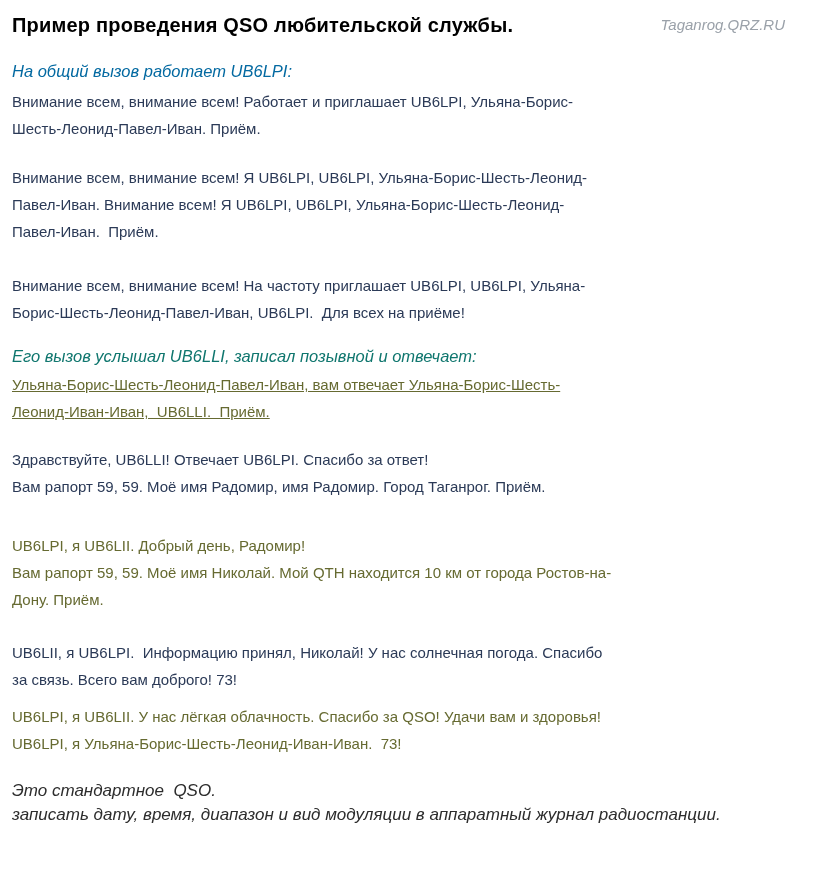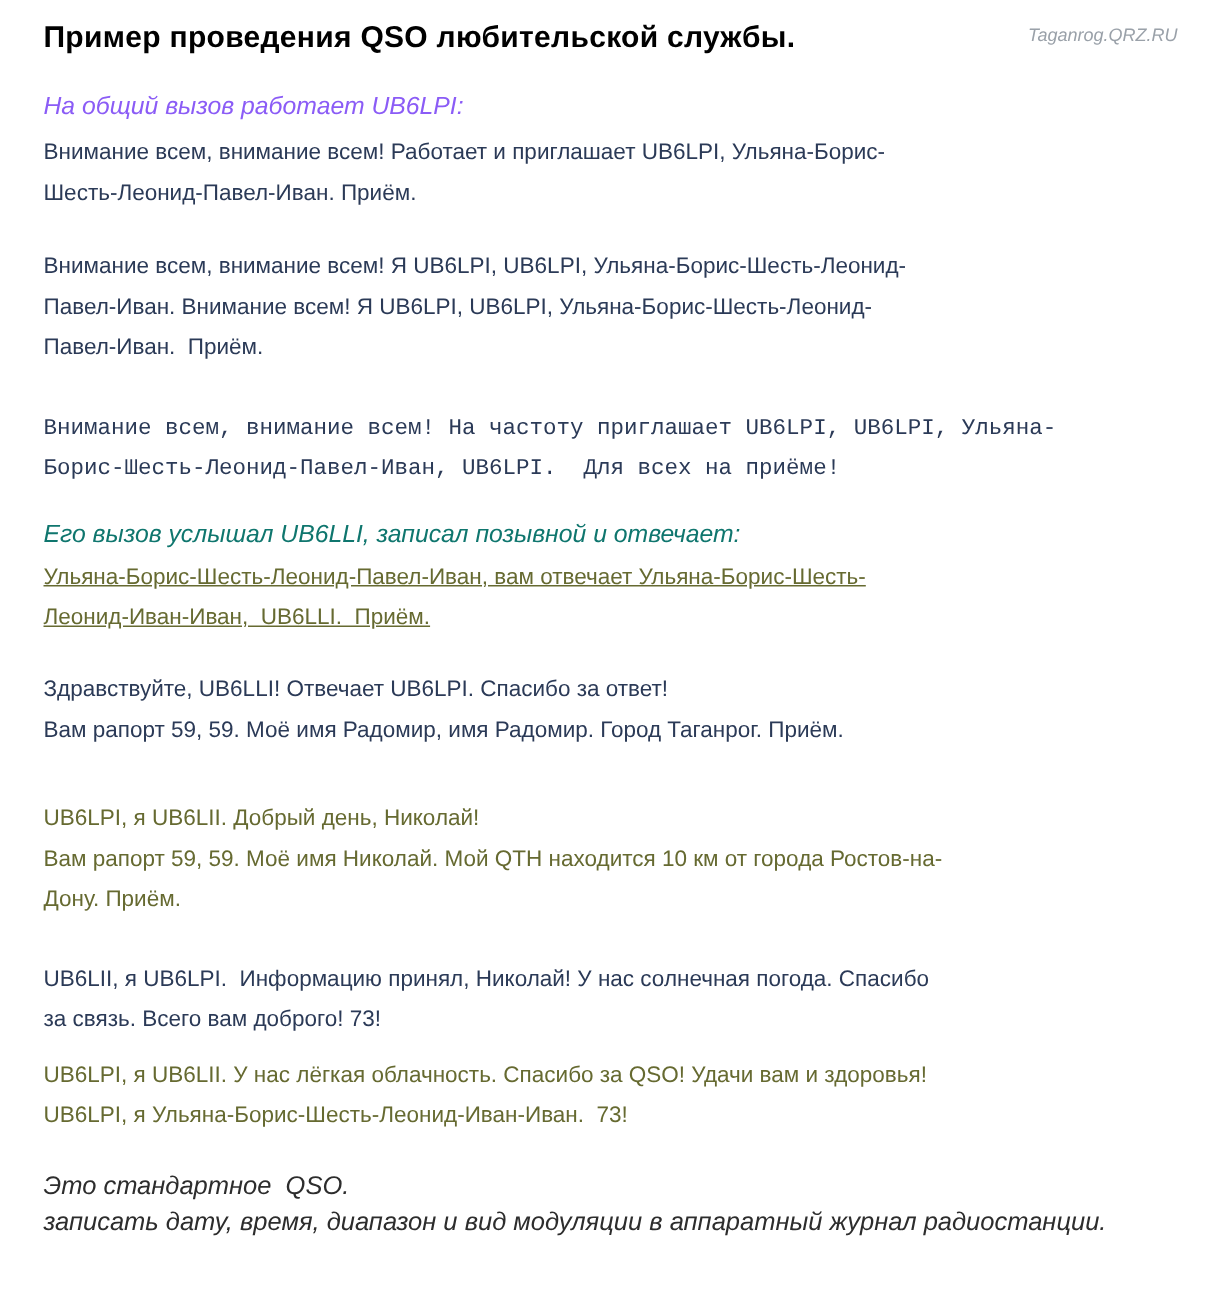--- a/index.html
+++ b/index.html
@@ -8,61 +8,61 @@
     background: #ffffff;
     width: 821px;
     height: 876px;
     overflow: hidden;
     font-family: "Liberation Sans", sans-serif;
   }
   .page {
     box-sizing: border-box;
     width: 821px;
     height: 876px;
-    padding: 14px 16px 0 29px;
+    padding: 14px 16px 0 12px;
     background: #ffffff;
   }
   .header {
     display: flex;
     justify-content: space-between;
     align-items: flex-start;
     margin-bottom: 24px;
   }
   .title {
     font-size: 20px;
     font-weight: bold;
     color: #000000;
     letter-spacing: 0.2px;
     white-space: pre;
   }
   .watermark {
-    font-size: 12px;
+    font-size: 15px;
     font-style: italic;
     color: #9aa1a9;
     margin-right: 20px;
     white-space: pre;
     padding-top: 2px;
   }
   .line { white-space: pre; }
   .note {
     font-style: italic;
     font-size: 16.5px;
     line-height: 20px;
   }
-  .note-a { color: #8b5cf6; margin-bottom: 7px; }
+  .note-a { color: #0369a1; margin-bottom: 7px; }
   .note-b { color: #0f766e; margin-bottom: 5px; }
   .para {
     font-size: 15px;
     line-height: 27px;
   }
   .navy  { color: #2b3a57; }
   .olive { color: #666a31; }
   .mb-p1 { margin-bottom: 22px; }
   .mb-p2 { margin-bottom: 27px; }
-  .mb-p3 { margin-bottom: 20px; font-family: Liberation Mono, monospace; }
+  .mb-p3 { margin-bottom: 20px; }
   .mb-p4 { margin-bottom: 21px; text-decoration: underline; }
   .mb-p5 { margin-bottom: 32px; }
   .mb-p6 { margin-bottom: 26px; }
   .mb-p7 { margin-bottom: 10px; }
   .mb-p8 { margin-bottom: 22px; }
   .footer {
     font-style: italic;
     font-size: 17px;
     line-height: 23.5px;
     color: #2d2d2d;
@@ -106,21 +106,21 @@
     <div class="line">Ульяна-Борис-Шесть-Леонид-Павел-Иван, вам отвечает Ульяна-Борис-Шесть-</div>
     <div class="line">Леонид-Иван-Иван,  UB6LLI.  Приём.</div>
   </div>
 
   <div class="para navy mb-p5">
     <div class="line">Здравствуйте, UB6LLI! Отвечает UB6LPI. Спасибо за ответ!</div>
     <div class="line">Вам рапорт 59, 59. Моё имя Радомир, имя Радомир. Город Таганрог. Приём.</div>
   </div>
 
   <div class="para olive mb-p6">
-    <div class="line">UB6LPI, я UB6LII. Добрый день, Николай!</div>
+    <div class="line">UB6LPI, я UB6LII. Добрый день, Радомир!</div>
     <div class="line">Вам рапорт 59, 59. Моё имя Николай. Мой QTH находится 10 км от города Ростов-на-</div>
     <div class="line">Дону. Приём.</div>
   </div>
 
   <div class="para navy mb-p7">
     <div class="line">UB6LII, я UB6LPI.  Информацию принял, Николай! У нас солнечная погода. Спасибо</div>
     <div class="line">за связь. Всего вам доброго! 73!</div>
   </div>
 
   <div class="para olive mb-p8">

